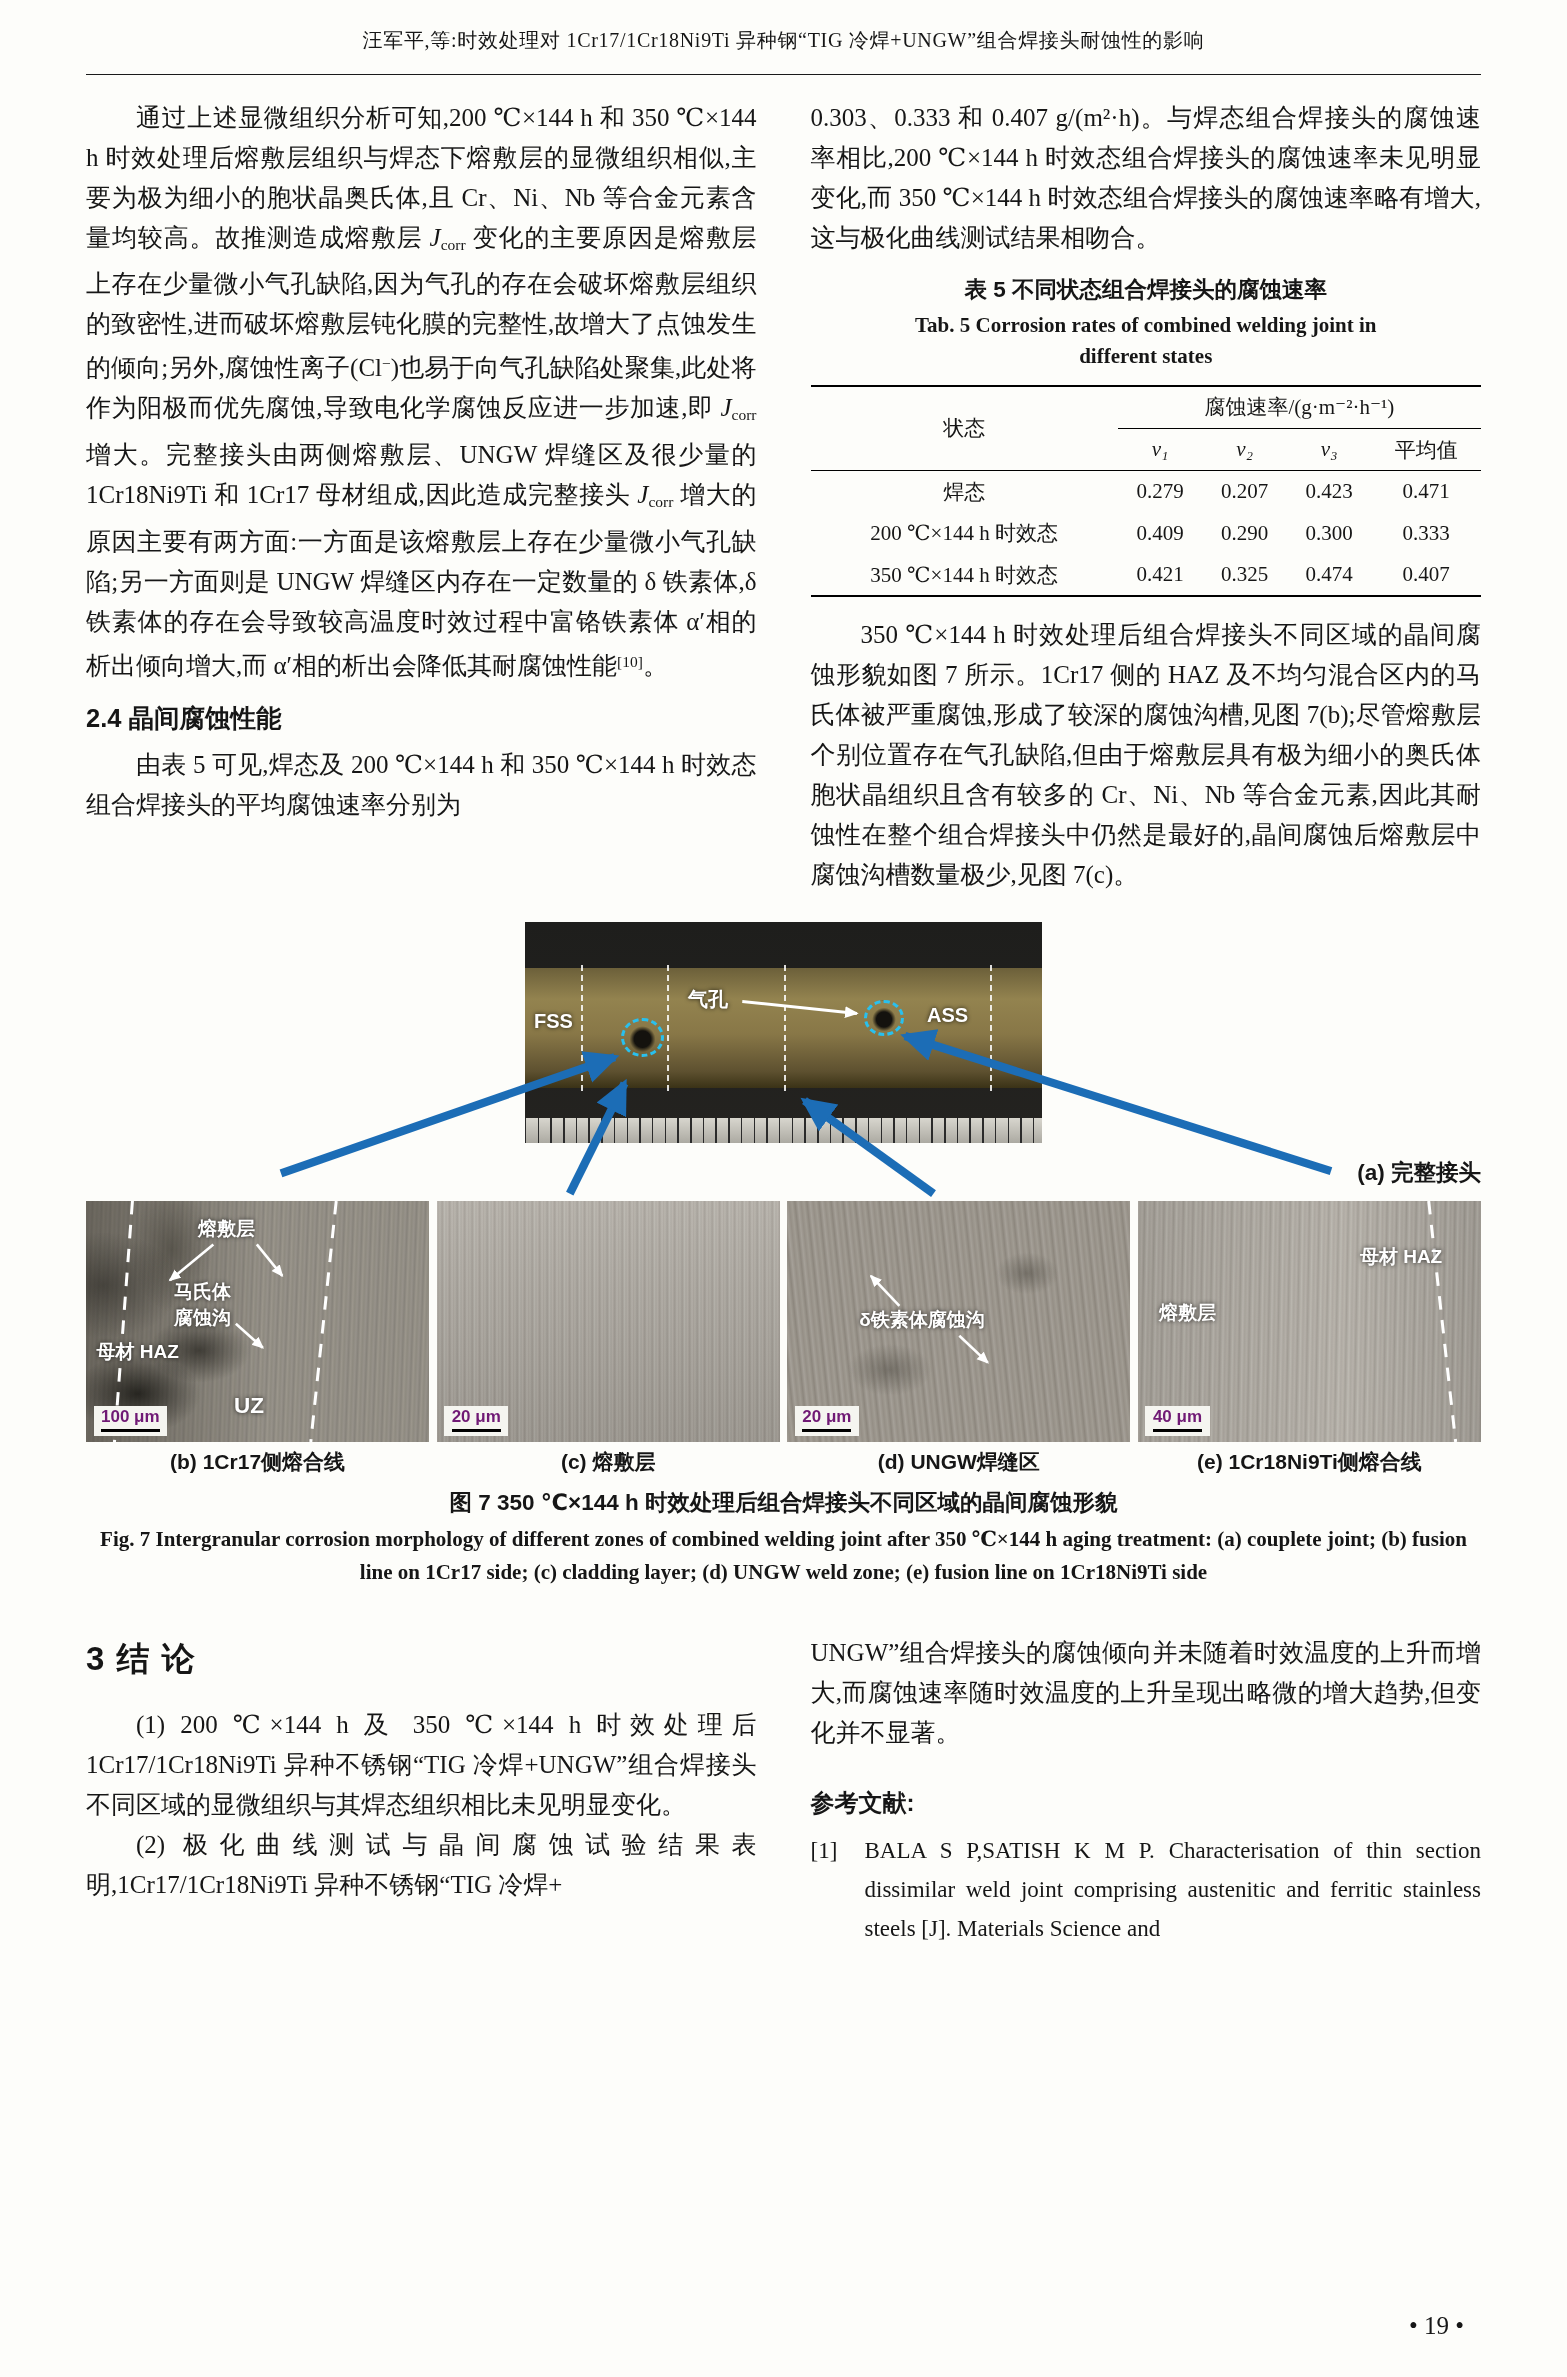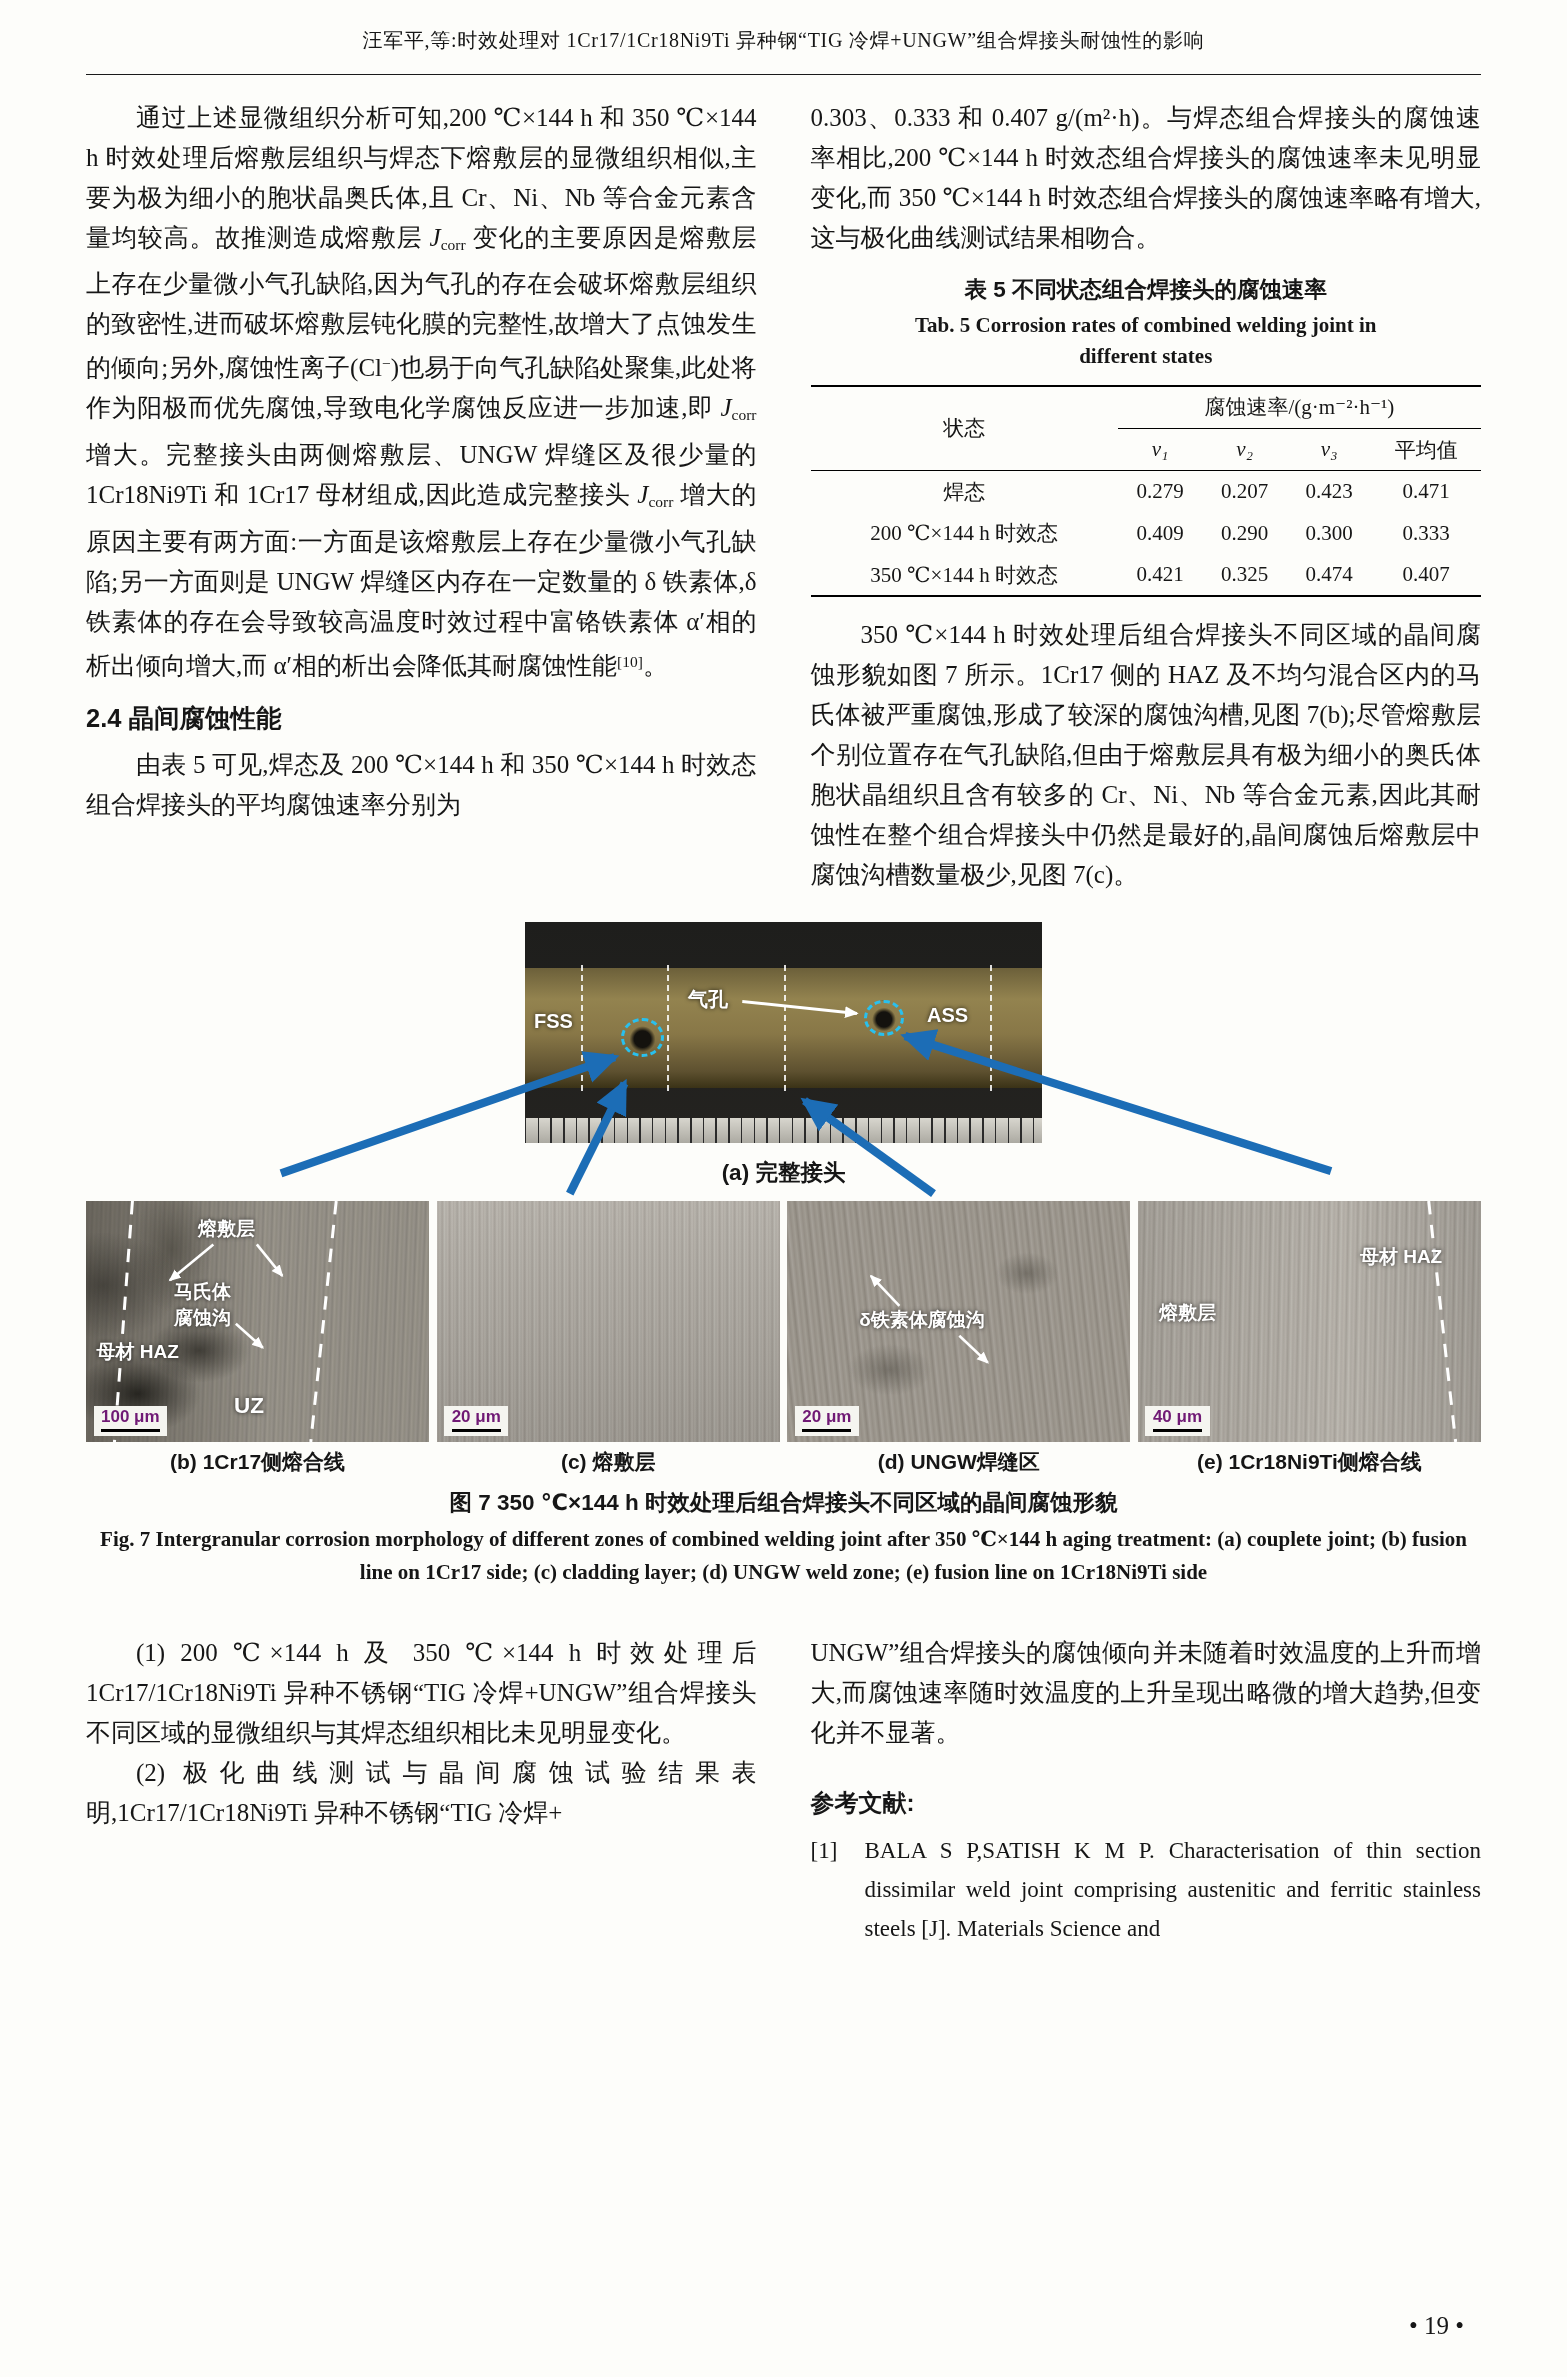--- a/index.html
+++ b/index.html
@@ -66,21 +66,21 @@
   }
   .dashv { position:absolute; top:43px; height:126px; width:0; border-left:2.2px dashed rgba(255,255,255,.85); }
   .pore {
     position:absolute; width:43px; height:39px; border-radius:50%;
     border:3px dashed #29c0ee;
     background:radial-gradient(circle at 50% 55%, #14120e 0 32%, transparent 50%);
   }
   .photo svg.pov { position:absolute; inset:0; width:100%; height:100%; }
 
   .caption-a {
-    position:absolute; top:235px; left:0; width:100%; text-align:center;
+    position:absolute; top:235px; left:0; width:100%; text-align:right;
     font-weight:bold; font-size:22.5px; font-family:"Liberation Sans","DejaVu Sans",sans-serif;
   }
   .arrows { position:absolute; inset:0; width:100%; height:100%; pointer-events:none; }
 
   .panels { position:absolute; top:279px; left:0; right:0; display:flex; gap:7.5px; }
   .micro { flex:1 1 0; height:241px; position:relative; overflow:hidden; }
   .micro svg.ov { position:absolute; inset:0; width:100%; height:100%; }
   .mlabel {
     position:absolute; color:#fff; font-size:19px; font-weight:bold; white-space:nowrap;
     font-family:"Liberation Sans","DejaVu Sans",sans-serif; text-shadow:0 0 4.5px rgba(0,0,0,.75);
@@ -322,20 +322,21 @@
         <div class="pcap">(d) UNGW焊缝区</div>
         <div class="pcap">(e) 1Cr18Ni9Ti侧熔合线</div>
       </div>
 
       <div class="figcap-cn">图 7 350 ℃×144 h 时效处理后组合焊接头不同区域的晶间腐蚀形貌</div>
       <div class="figcap-en">Fig. 7 Intergranular corrosion morphology of different zones of combined welding joint after 350 ℃×144 h aging treatment: (a) couplete joint; (b) fusion line on 1Cr17 side; (c) cladding layer; (d) UNGW weld zone; (e) fusion line on 1Cr18Ni9Ti side</div>
     </div>
 
     <div class="cols concl-cols">
       <div class="col">
+        <h1 class="concl-h">3 结 论</h1>
         <p class="body indent">(1) 200 ℃×144 h 及 350 ℃×144 h 时效处理后 1Cr17/1Cr18Ni9Ti 异种不锈钢“TIG 冷焊+UNGW”组合焊接头不同区域的显微组织与其焊态组织相比未见明显变化。</p>
         <p class="body indent">(2) 极化曲线测试与晶间腐蚀试验结果表明,1Cr17/1Cr18Ni9Ti 异种不锈钢“TIG 冷焊+</p>
       </div>
       <div class="col">
         <p class="body">UNGW”组合焊接头的腐蚀倾向并未随着时效温度的上升而增大,而腐蚀速率随时效温度的上升呈现出略微的增大趋势,但变化并不显著。</p>
         <div class="refs-h">参考文献:</div>
         <div class="ref">
           <span class="marker">[1]</span>
           <span class="txt">BALA S P,SATISH K M P. Characterisation of thin section dissimilar weld joint comprising austenitic and ferritic stainless steels [J]. Materials Science and</span>
         </div>

